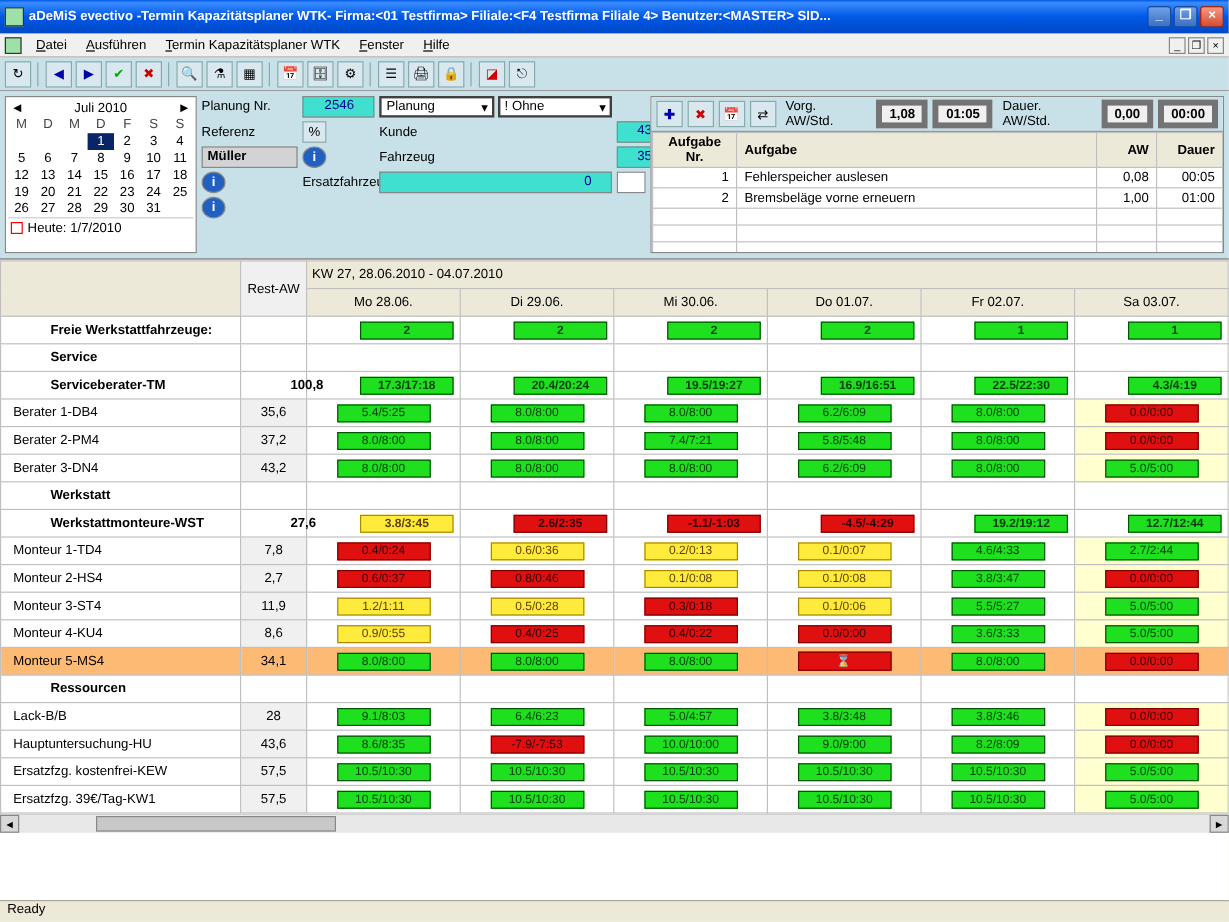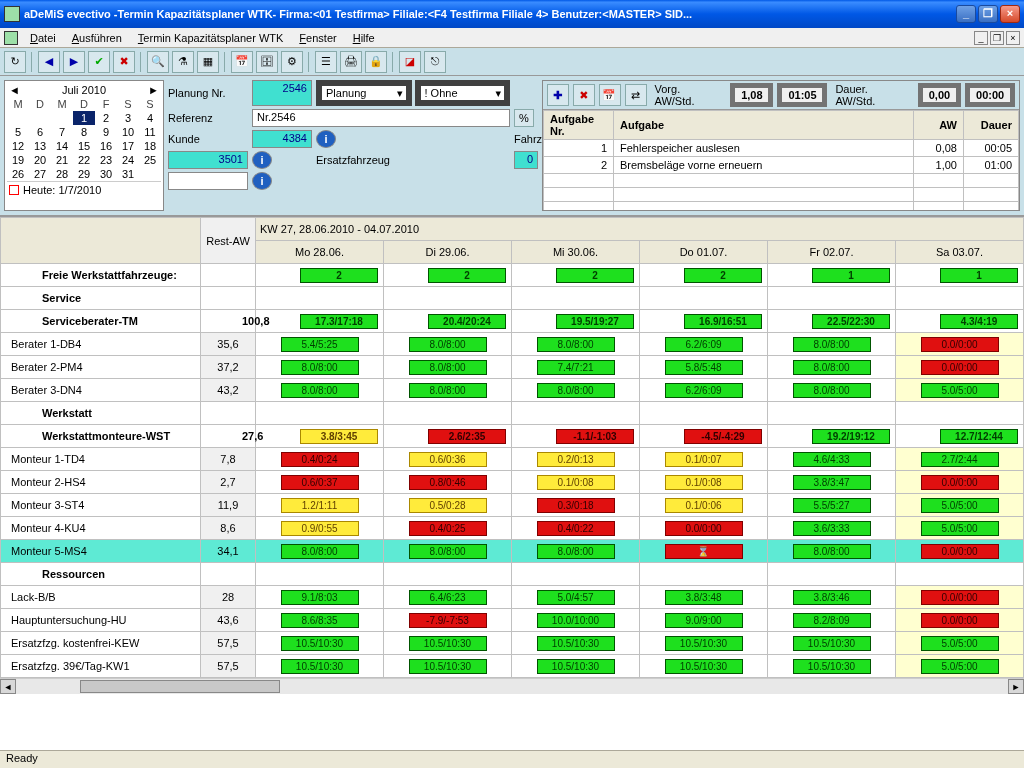--- a/index.html
+++ b/index.html
@@ -22,25 +22,25 @@
 .calhead { display: flex; justify-content: space-between; align-items: center; padding: 1px 2px; }
 .calhead .nav { cursor: pointer; color: #000; }
 .caltable { border-collapse: collapse; width: 100%; font-size: 10px; }
 .caltable th, .caltable td { text-align: center; padding: 1px 2px; }
 .caltable th { color: #444; font-weight: normal; }
 .caltable .sel { background: #0a246a; color: #fff; }
 .caltoday { border-top: 1px solid #ccc; padding: 2px; display: flex; align-items: center; gap: 4px; font-size:10px;}
 .caltoday .sq { width: 10px; height: 10px; border: 1px solid red; }
 .form { flex:0 0 370px; display: grid; grid-template-columns: 80px 60px 1fr 24px; gap: 3px 4px; align-content: start; }
 .form label { align-self: center; }
-.fnum { background: #40e0d0; border: 1px solid #888; text-align: right; padding: 1px 4px; color: #008; }
+.fnum { background: #40e0d0; border: 1px solid #888; text-align: right; padding: 1px 16px; color: #008; }
 .ftext { background: #fff; border: 1px solid #888; padding: 1px 4px; }
 .ftext.hl { background: #d3d3d3; font-weight: bold; }
 .fbtn { width: 20px; height: 18px; background: #e0e0e0; border: 1px solid #888; text-align: center; cursor: pointer; border-radius:50%; background:#2060c0; color:#fff; font-weight:bold; line-height:16px;}
-.select { background: #fff; border: 6px solid #404040; padding: 1px 4px; position: relative; }
+.select { background: #fff; border: 2px solid #404040; padding: 1px 4px; position: relative; }
 .select::after { content: "▾"; position: absolute; right: 3px; }
 .rightpanel { flex: 1; background: #fff; border: 1px solid #888; display: flex; flex-direction: column; }
 .rptoolbar { background: #c8e0e8; padding: 2px 4px; display: flex; align-items: center; gap: 4px; border-bottom: 1px solid #999; }
 .rplabel { padding: 0 4px; }
 .rpval { border: 5px solid #737373; padding: 1px 6px; background: #f0f0f0; text-align: right; min-width: 40px; font-weight:bold;}
 .tasktable { flex: 1; overflow: auto; }
 .tasktable table { border-collapse: collapse; width: 100%; }
 .tasktable th, .tasktable td { border: 1px solid #c0c0c0; padding: 2px 6px; text-align: left; font-size:11px;}
 .tasktable th { background: #ece9d8; }
 .tasktable td.num { text-align: right; }
@@ -48,21 +48,21 @@
 .grid { position: absolute; top: 216px; left: 0; right: 0; bottom: 18px; overflow: auto; background: #fff; border-top: 1px solid #999; }
 .gridtable { border-collapse: collapse; width: 100%; table-layout: fixed; }
 .gridtable th, .gridtable td { border: 1px solid #c0c0c0; padding: 1px 2px; height: 23px; }
 .gridtable .lcol { width: 200px; text-align: left; padding-left: 6px; }
 .gridtable .awcol { width: 55px; text-align: center; background:#f0f0f0;}
 .gridtable .daycol { width: 125px; text-align: center; }
 .gridtable th { background: #ece9d8; font-weight: normal; }
 .gridtable .weekhdr { text-align: left; padding-left: 4px; }
 .gridtable .sect td { font-weight: bold; background: #fff; padding-left: 41px; }
 .gridtable .row td:first-child { padding-left: 10px; }
-.gridtable .sel td { background: #5eead4; }
+.gridtable .sel td { background: #fdba74; }
 .pill { display: inline-block; min-width: 78px; padding: 1px 6px; border: 1px solid #050; font-size: 10px; text-align: center;}
 .pill.g { background: #1ee01e; color: #004000; }
 .pill.y { background: #ffeb3b; color: #604000; border-color:#aa8800;}
 .pill.r { background: #e01010; color: #300000; border-color:#800000;}
 .satcol { background: #ffffd0; }
 .status { position: absolute; bottom: 0; left: 0; right: 0; height: 18px; background: #ece9d8; border-top: 1px solid #aca899; padding: 1px 6px; }
 .scrollbar-h { height:16px; background:#e8e8e8; border-top:1px solid #ccc; position:relative;}
 .scrollbar-h .thumb{ position:absolute; left:80px; width:200px; top:1px; bottom:1px; background:#c8c8c8; border:1px solid #888;}
 .scrollbar-h .arr{ position:absolute; width:16px; top:0; bottom:0; background:#d8d8d8; border:1px solid #888; text-align:center; line-height:14px; font-size:9px;}
 </style>
@@ -193,25 +193,25 @@
   <div class="form">
     <label>Planung Nr.</label>
     <div class="fnum">2546</div>
     <div style="display:flex;gap:3px">
       <div class="select" style="flex:1">Planung</div>
       <div class="select" style="flex:1">! Ohne</div>
     </div>
     <div></div>
 
     <label>Referenz</label>
-    <div class="ftext" style="grid-column:2/4">Nr.2546</div>
     <div class="tbtn" style="width:20px;height:18px">%</div>
 
     <label>Kunde</label>
     <div class="fnum">4384</div>
+    <div class="ftext hl">Müller</div>
     <div class="fbtn">i</div>
 
     <label>Fahrzeug</label>
     <div class="fnum">3501</div>
     <div class="fbtn">i</div>
 
     <label>Ersatzfahrzeug</label>
     <div class="fnum">0</div>
     <div class="ftext"></div>
     <div class="fbtn">i</div>
@@ -227,21 +227,21 @@
       <span class="rpval">1,08</span>
       <span class="rpval">01:05</span>
       <span class="rplabel">Dauer. AW/Std.</span>
       <span class="rpval">0,00</span>
       <span class="rpval">00:00</span>
     </div>
     <div class="tasktable">
       <table>
         <tbody>
             <tr>
-          <th style="width:70px;text-align:left">Aufgabe Nr.</th>
+          <th style="width:70px;text-align:center">Aufgabe Nr.</th>
           <th>Aufgabe</th>
           <th style="width:50px;text-align:right">AW</th>
           <th style="width:55px;text-align:right">Dauer</th>
         </tr>
         </tbody>
           <tbody id="task-body">
             <tr>
               <td class="num">1</td>
               <td>Fehlerspeicher auslesen</td>
               <td class="num">0,08</td>

